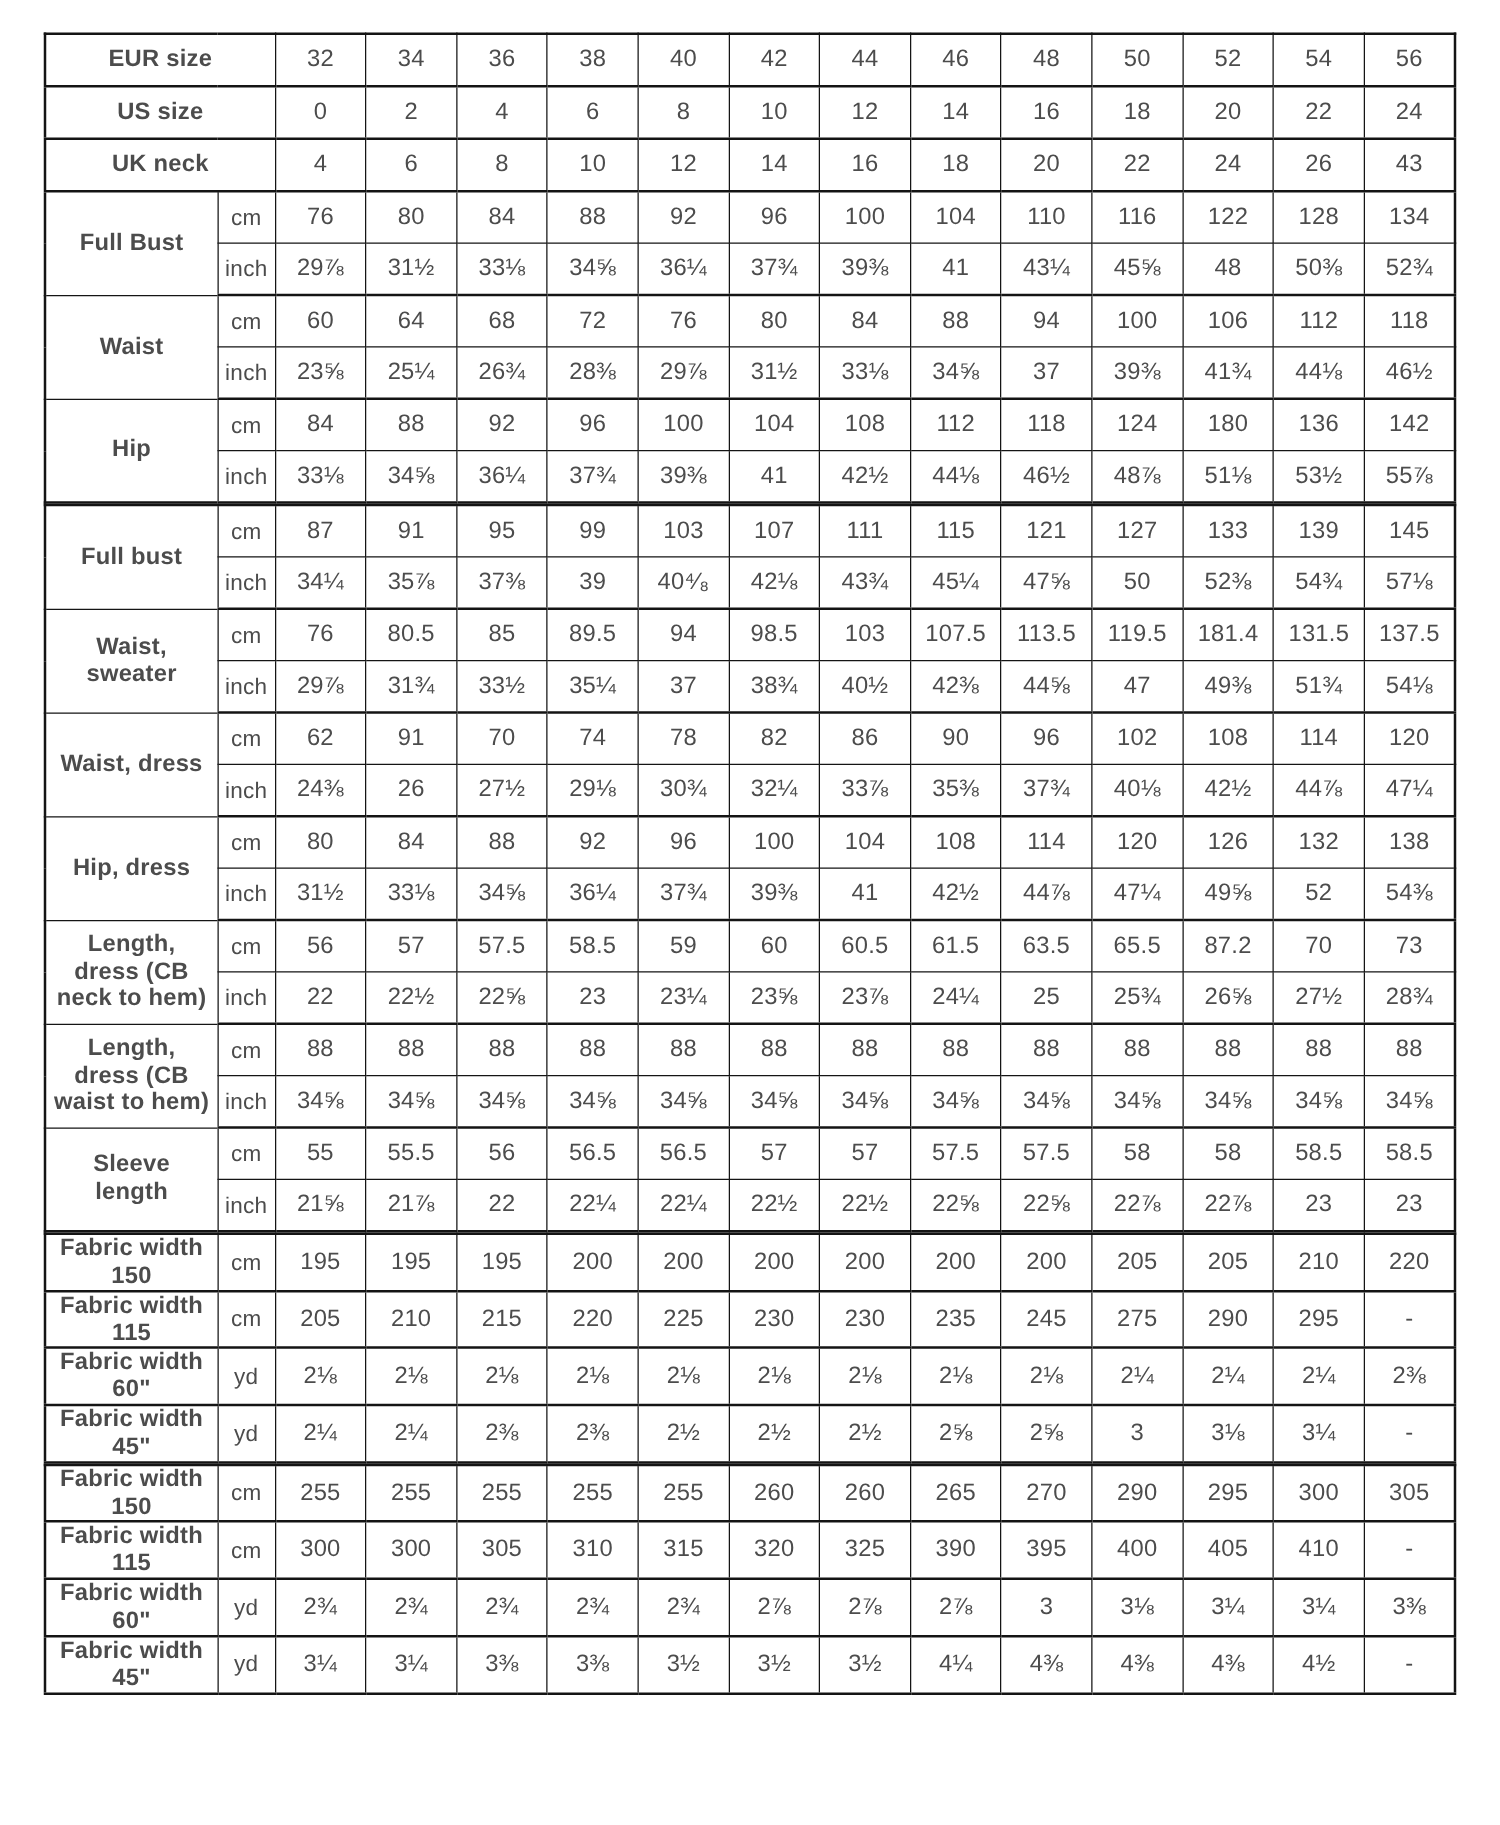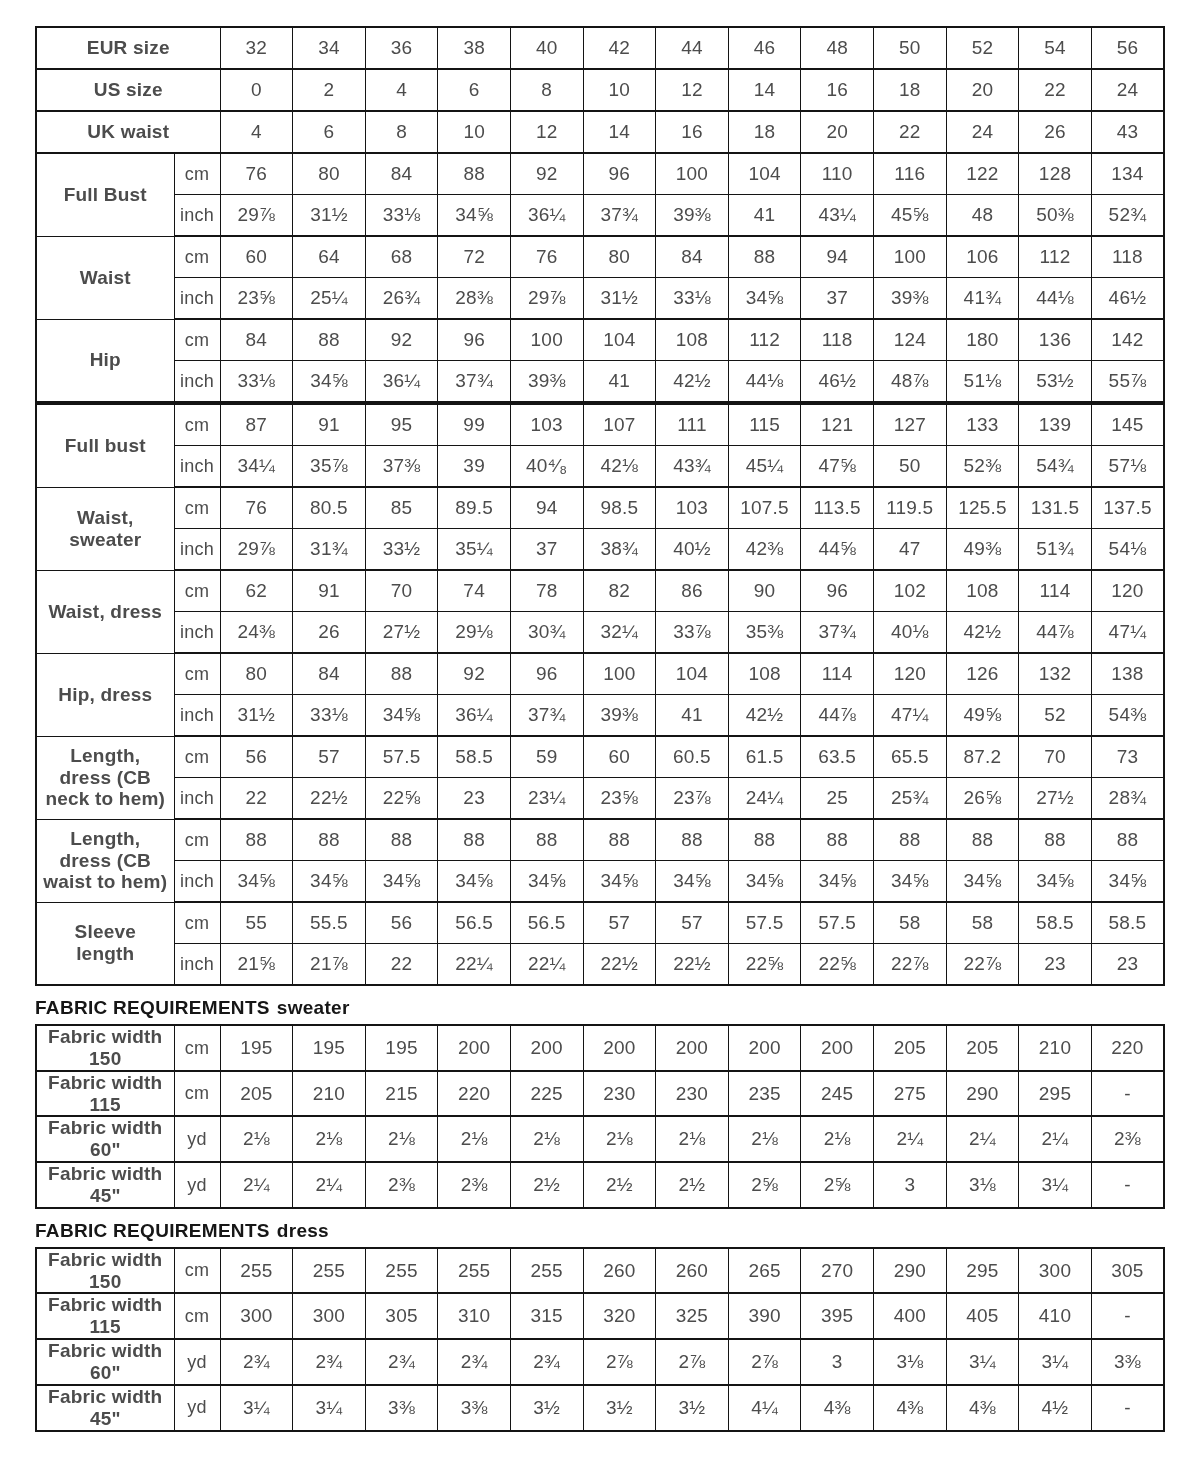--- a/index.html
+++ b/index.html
@@ -102,21 +102,21 @@
               <td class="val">10</td>
               <td class="val">12</td>
               <td class="val">14</td>
               <td class="val">16</td>
               <td class="val">18</td>
               <td class="val">20</td>
               <td class="val">22</td>
               <td class="val">24</td>
             </tr>
             <tr class="grp-end">
-              <td class="label" rowspan="1" colspan="2">UK waist</td>
+              <td class="label" rowspan="1" colspan="2">UK neck</td>
               <td class="val">4</td>
               <td class="val">6</td>
               <td class="val">8</td>
               <td class="val">10</td>
               <td class="val">12</td>
               <td class="val">14</td>
               <td class="val">16</td>
               <td class="val">18</td>
               <td class="val">20</td>
               <td class="val">22</td>
@@ -285,21 +285,21 @@
               <td class="val">76</td>
               <td class="val">80.5</td>
               <td class="val">85</td>
               <td class="val">89.5</td>
               <td class="val">94</td>
               <td class="val">98.5</td>
               <td class="val">103</td>
               <td class="val">107.5</td>
               <td class="val">113.5</td>
               <td class="val">119.5</td>
-              <td class="val">125.5</td>
+              <td class="val">181.4</td>
               <td class="val">131.5</td>
               <td class="val">137.5</td>
             </tr>
             <tr class="grp-end">
               <td class="unit">inch</td>
               <td class="val">29⅞</td>
               <td class="val">31¾</td>
               <td class="val">33½</td>
               <td class="val">35¼</td>
               <td class="val">37</td>
@@ -474,21 +474,20 @@
               <td class="val">22⅝</td>
               <td class="val">22⅞</td>
               <td class="val">22⅞</td>
               <td class="val">23</td>
               <td class="val">23</td>
             </tr>
           </tbody>
         </table>
       </section>
       <section>
-        <h2><span class="h-main">FABRIC REQUIREMENTS</span><span class="h-suffix">sweater</span></h2>
         <table>
           <colgroup>
             <col class="c-label">
             <col class="c-unit">
             <col>
             <col>
             <col>
             <col>
             <col>
             <col>
@@ -566,21 +565,20 @@
               <td class="val">2⅝</td>
               <td class="val">3</td>
               <td class="val">3⅛</td>
               <td class="val">3¼</td>
               <td class="val">-</td>
             </tr>
           </tbody>
         </table>
       </section>
       <section>
-        <h2><span class="h-main">FABRIC REQUIREMENTS</span><span class="h-suffix">dress</span></h2>
         <table>
           <colgroup>
             <col class="c-label">
             <col class="c-unit">
             <col>
             <col>
             <col>
             <col>
             <col>
             <col>

